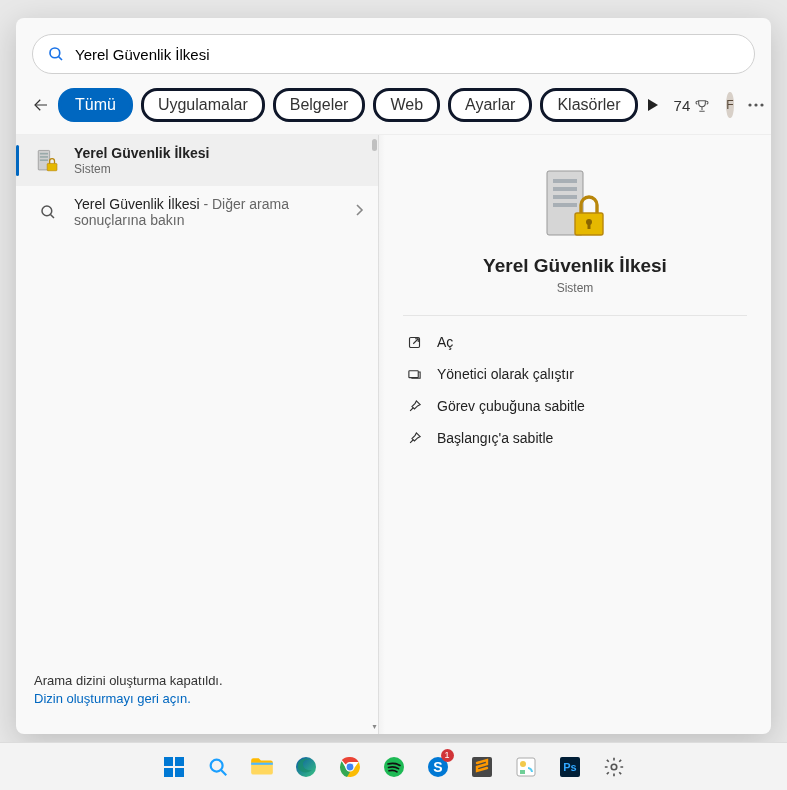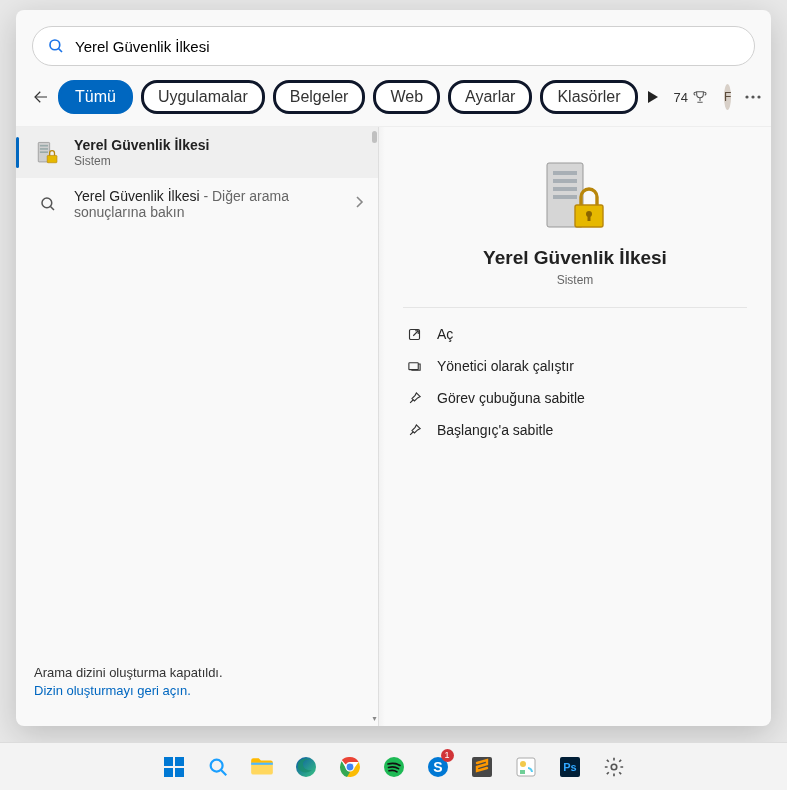--- a/index.html
+++ b/index.html
@@ -1,20 +1,20 @@
 <!DOCTYPE html>
 <html><head>
 <meta charset="utf-8">
 <style>
 * { margin: 0; padding: 0; box-sizing: border-box; font-family: "Segoe UI", -apple-system, sans-serif; }
 body { background: #e8e8e8; width: 787px; height: 790px; position: relative; overflow: hidden; }
 
 .search-window {
   position: absolute;
-  top: 10px; left: 16px;
+  top: 18px; left: 16px;
   width: 755px; height: 716px;
   background: #f9f9f9;
   border-radius: 8px;
   box-shadow: 0 8px 32px rgba(0,0,0,0.18);
   display: flex;
   flex-direction: column;
   overflow: hidden;
 }
 
 .searchbar {
@@ -59,22 +59,22 @@
 }
 .pill.active { background: #0067c0; color: #fff; border-color: #0067c0; }
 .play-ic {
   width: 24px; height: 24px;
   display: flex; align-items: center; justify-content: center;
   margin-left: 2px;
   cursor: pointer;
 }
 .spacer { flex: 1; }
 .points {
-  display: flex; align-items: center; gap: 4px;
-  font-size: 13px; color: #333;
+  display: flex; align-items: flex-end; gap: 4px;
+  font-size: 15px; color: #333;
   margin-right: 8px;
 }
 .avatar {
   width: 26px; height: 26px;
   border-radius: 50%;
   background: #d8d0c8;
   color: #5a4a3a;
   display: flex; align-items: center; justify-content: center;
   font-size: 12px;
   margin-right: 6px;

